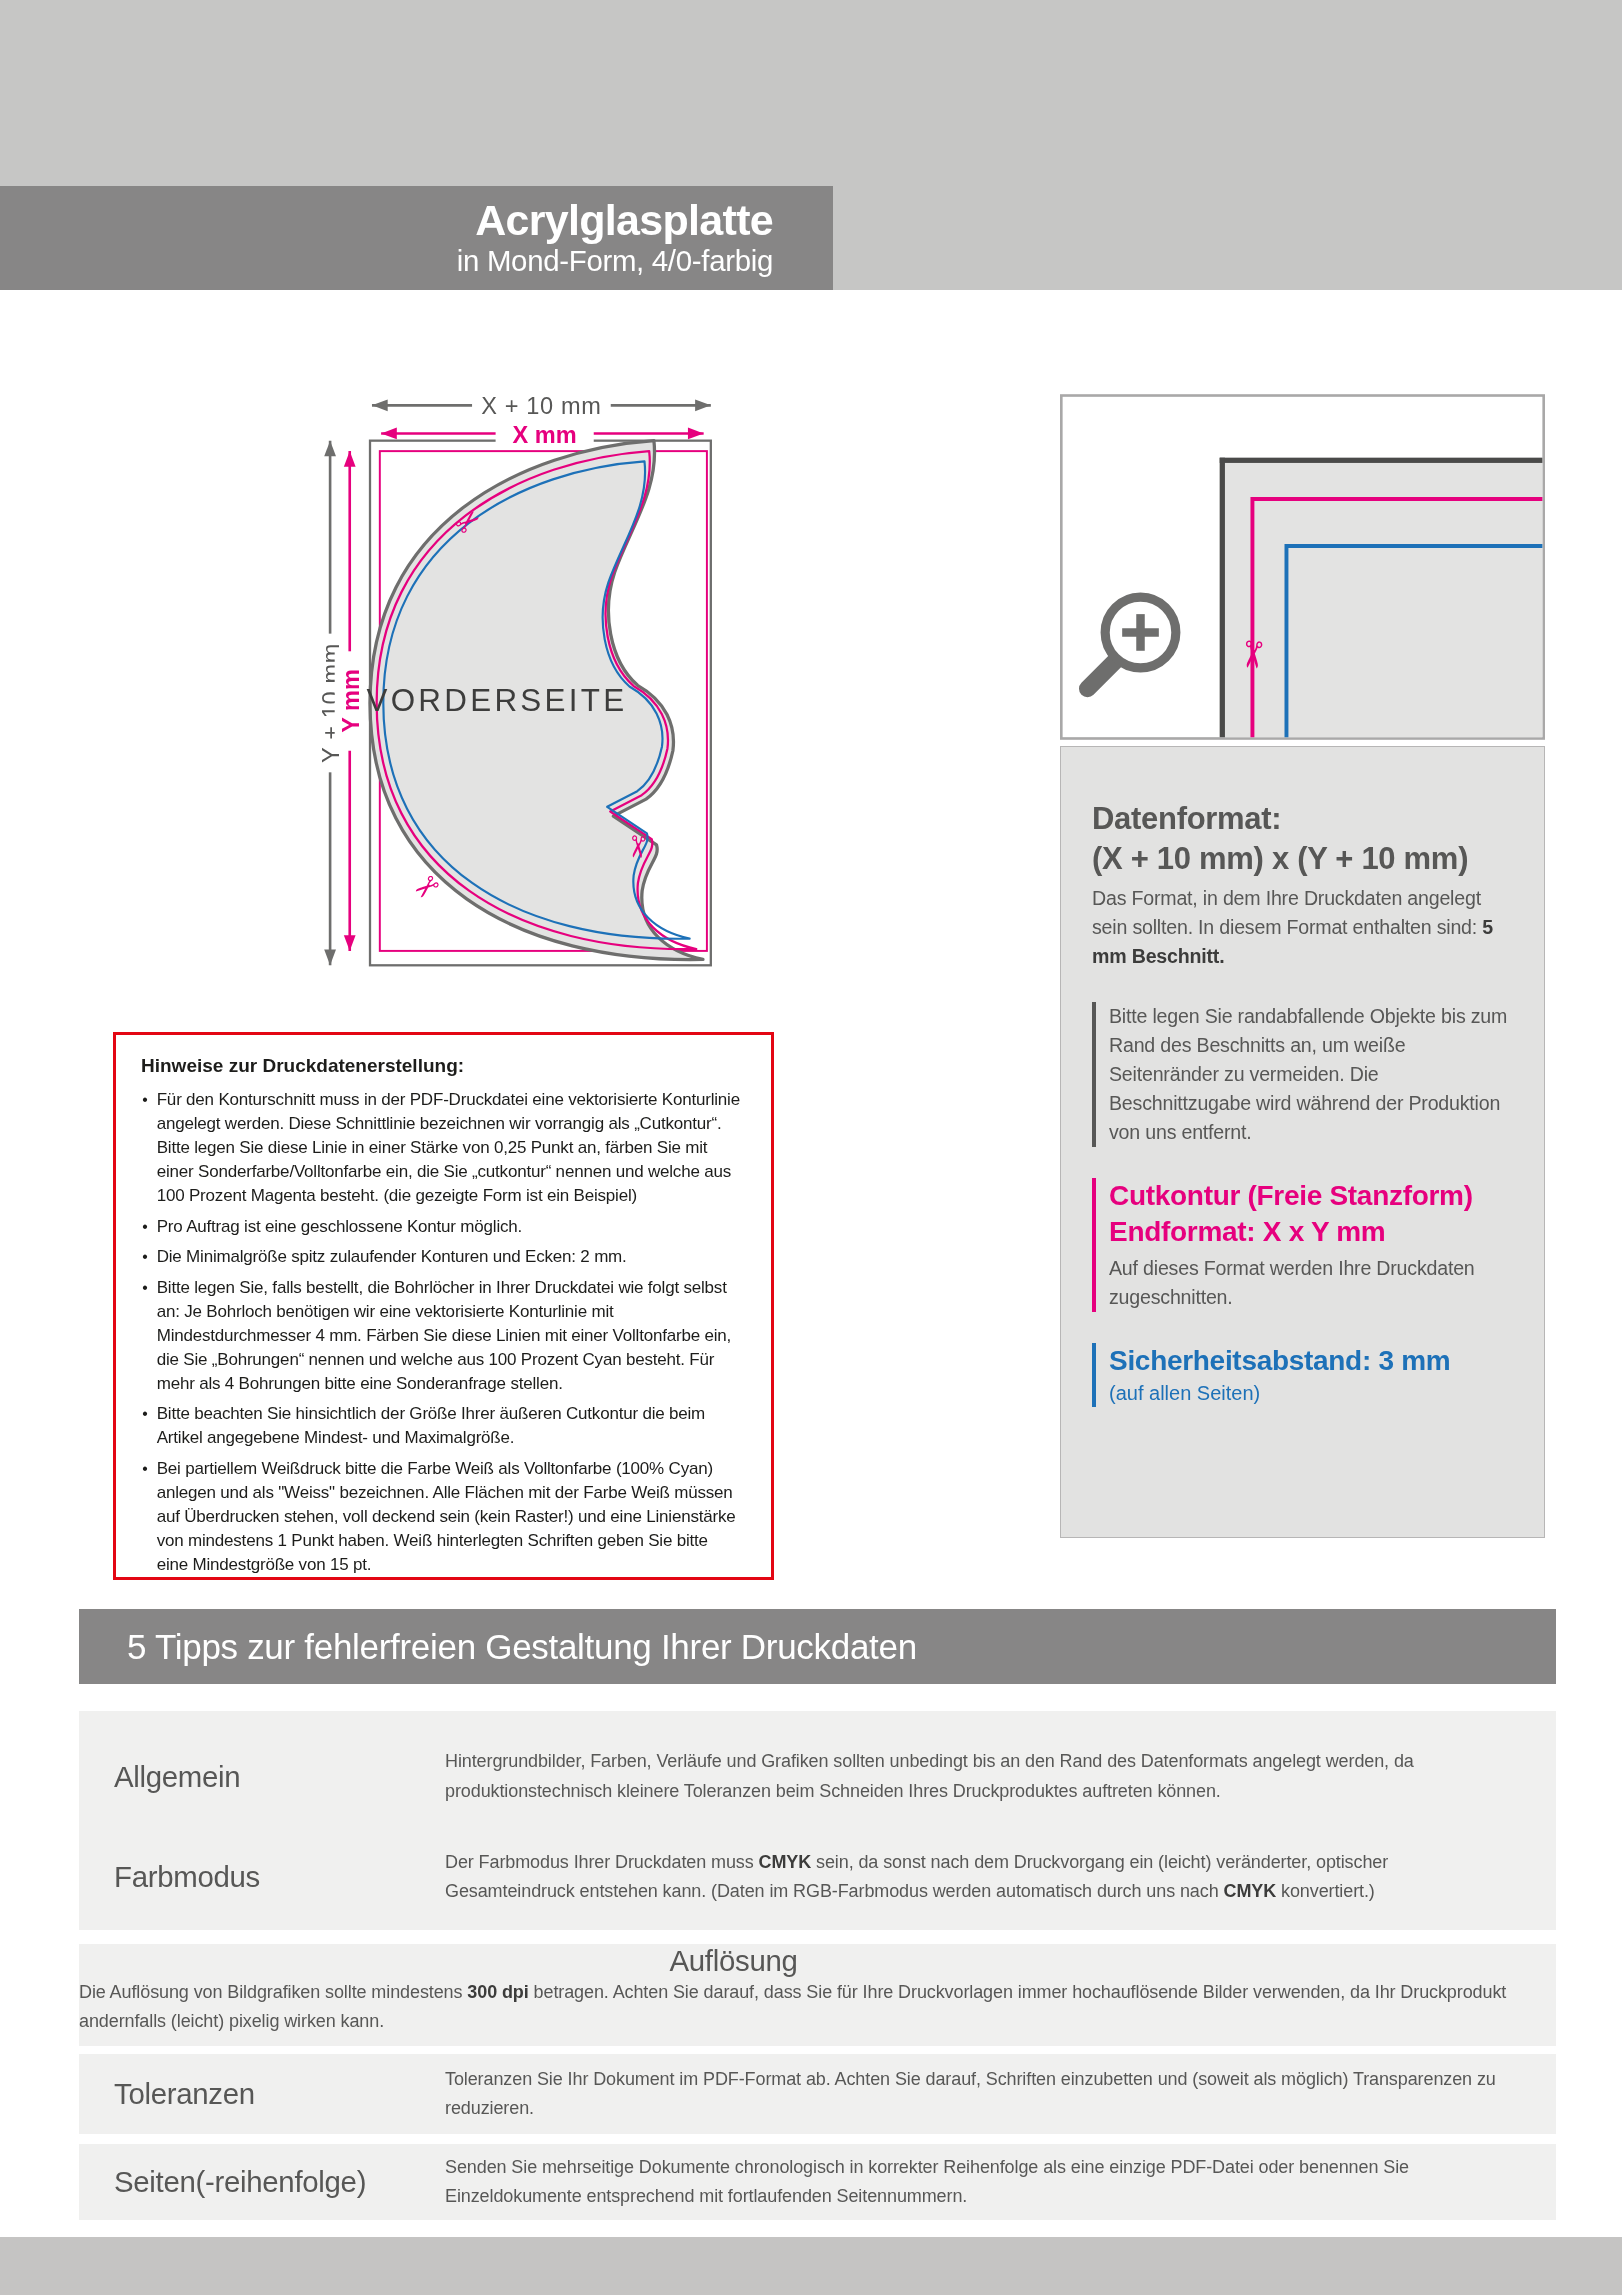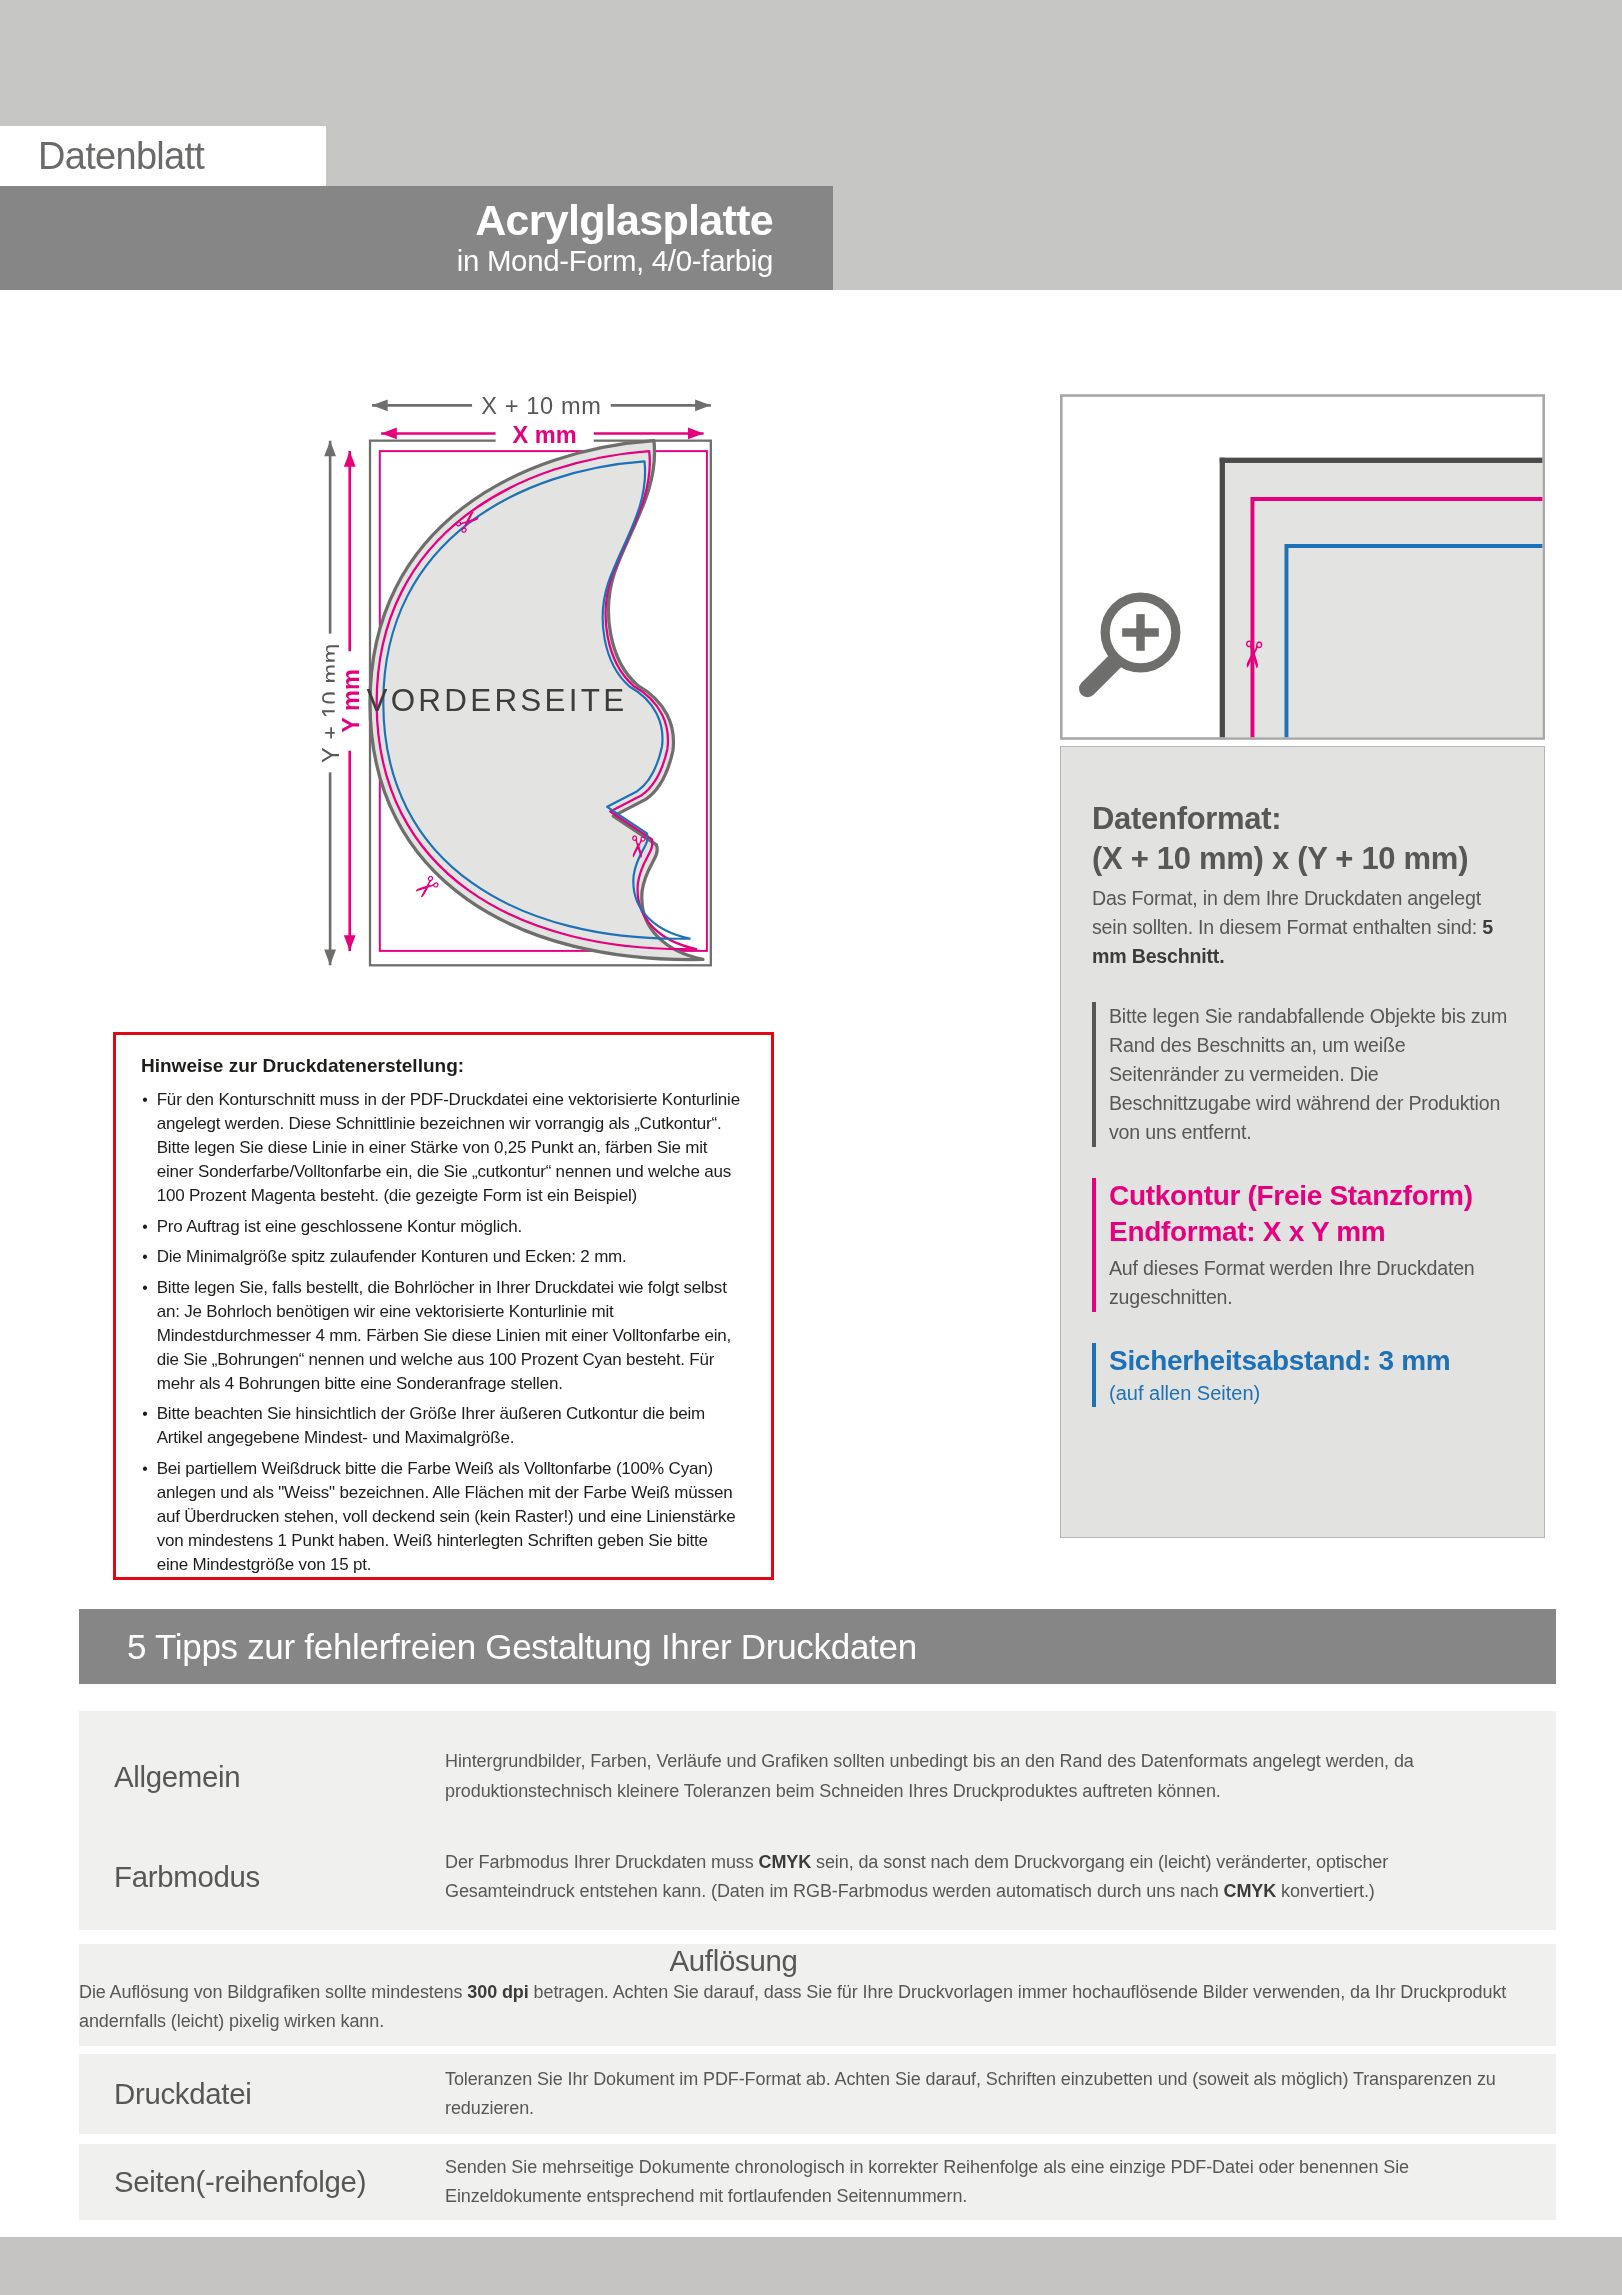--- a/index.html
+++ b/index.html
@@ -57,21 +57,20 @@
   svg{position:absolute;}
   .svg-label{font-family:"Liberation Sans", sans-serif;}
   .scissors{font-family:"DejaVu Sans", sans-serif;}
 </style>
 </head>
 <body>
 
 <div id="page">
 
   <div class="band"></div>
-  <div class="doc-label">Datenblatt</div>
   <div class="banner">
     <div class="t1">Acrylglasplatte</div>
     <div class="t2">in Mond-Form, 4/0-farbig</div>
   </div>
 
   <svg style="left:281px;top:353px;" width="458" height="628" viewBox="430 540 700 960">
     <defs>
       <path id="moonP" d="M 1000 674
         C 800 688, 566 800, 566 1075
         C 566 1345, 790 1473, 1075 1467
@@ -200,21 +199,21 @@
   </div>
   <div class="tip-row" id="row-1">
     <div class="lbl">Farbmodus</div>
     <div class="txt">Der Farbmodus Ihrer Druckdaten muss <b>CMYK</b> sein, da sonst nach dem Druckvorgang ein (leicht) veränderter, optischer Gesamteindruck entstehen kann. (Daten im RGB-Farbmodus werden automatisch durch uns nach <b>CMYK</b> konvertiert.)</div>
   </div>
   <div class="tip-row" id="row-2">
     <div class="lbl">Auflösung</div>
     <div class="txt">Die Auflösung von Bildgrafiken sollte mindestens <b>300 dpi</b> betragen. Achten Sie darauf, dass Sie für Ihre Druckvorlagen immer hochauflösende Bilder verwenden, da Ihr Druckprodukt andernfalls (leicht) pixelig wirken kann.</div>
   </div>
   <div class="tip-row" id="row-3">
-    <div class="lbl">Druckdatei</div>
+    <div class="lbl">Toleranzen</div>
     <div class="txt">Toleranzen Sie Ihr Dokument im PDF-Format ab. Achten Sie darauf, Schriften einzubetten und (soweit als möglich) Transparenzen zu reduzieren.</div>
   </div>
   <div class="tip-row" id="row-4">
     <div class="lbl">Seiten(-reihenfolge)</div>
     <div class="txt">Senden Sie mehrseitige Dokumente chronologisch in korrekter Reihenfolge als eine einzige PDF-Datei oder benennen Sie Einzeldokumente entsprechend mit fortlaufenden Seitennummern.</div>
   </div>
 
   <div class="footer"></div>
 </div>
 

